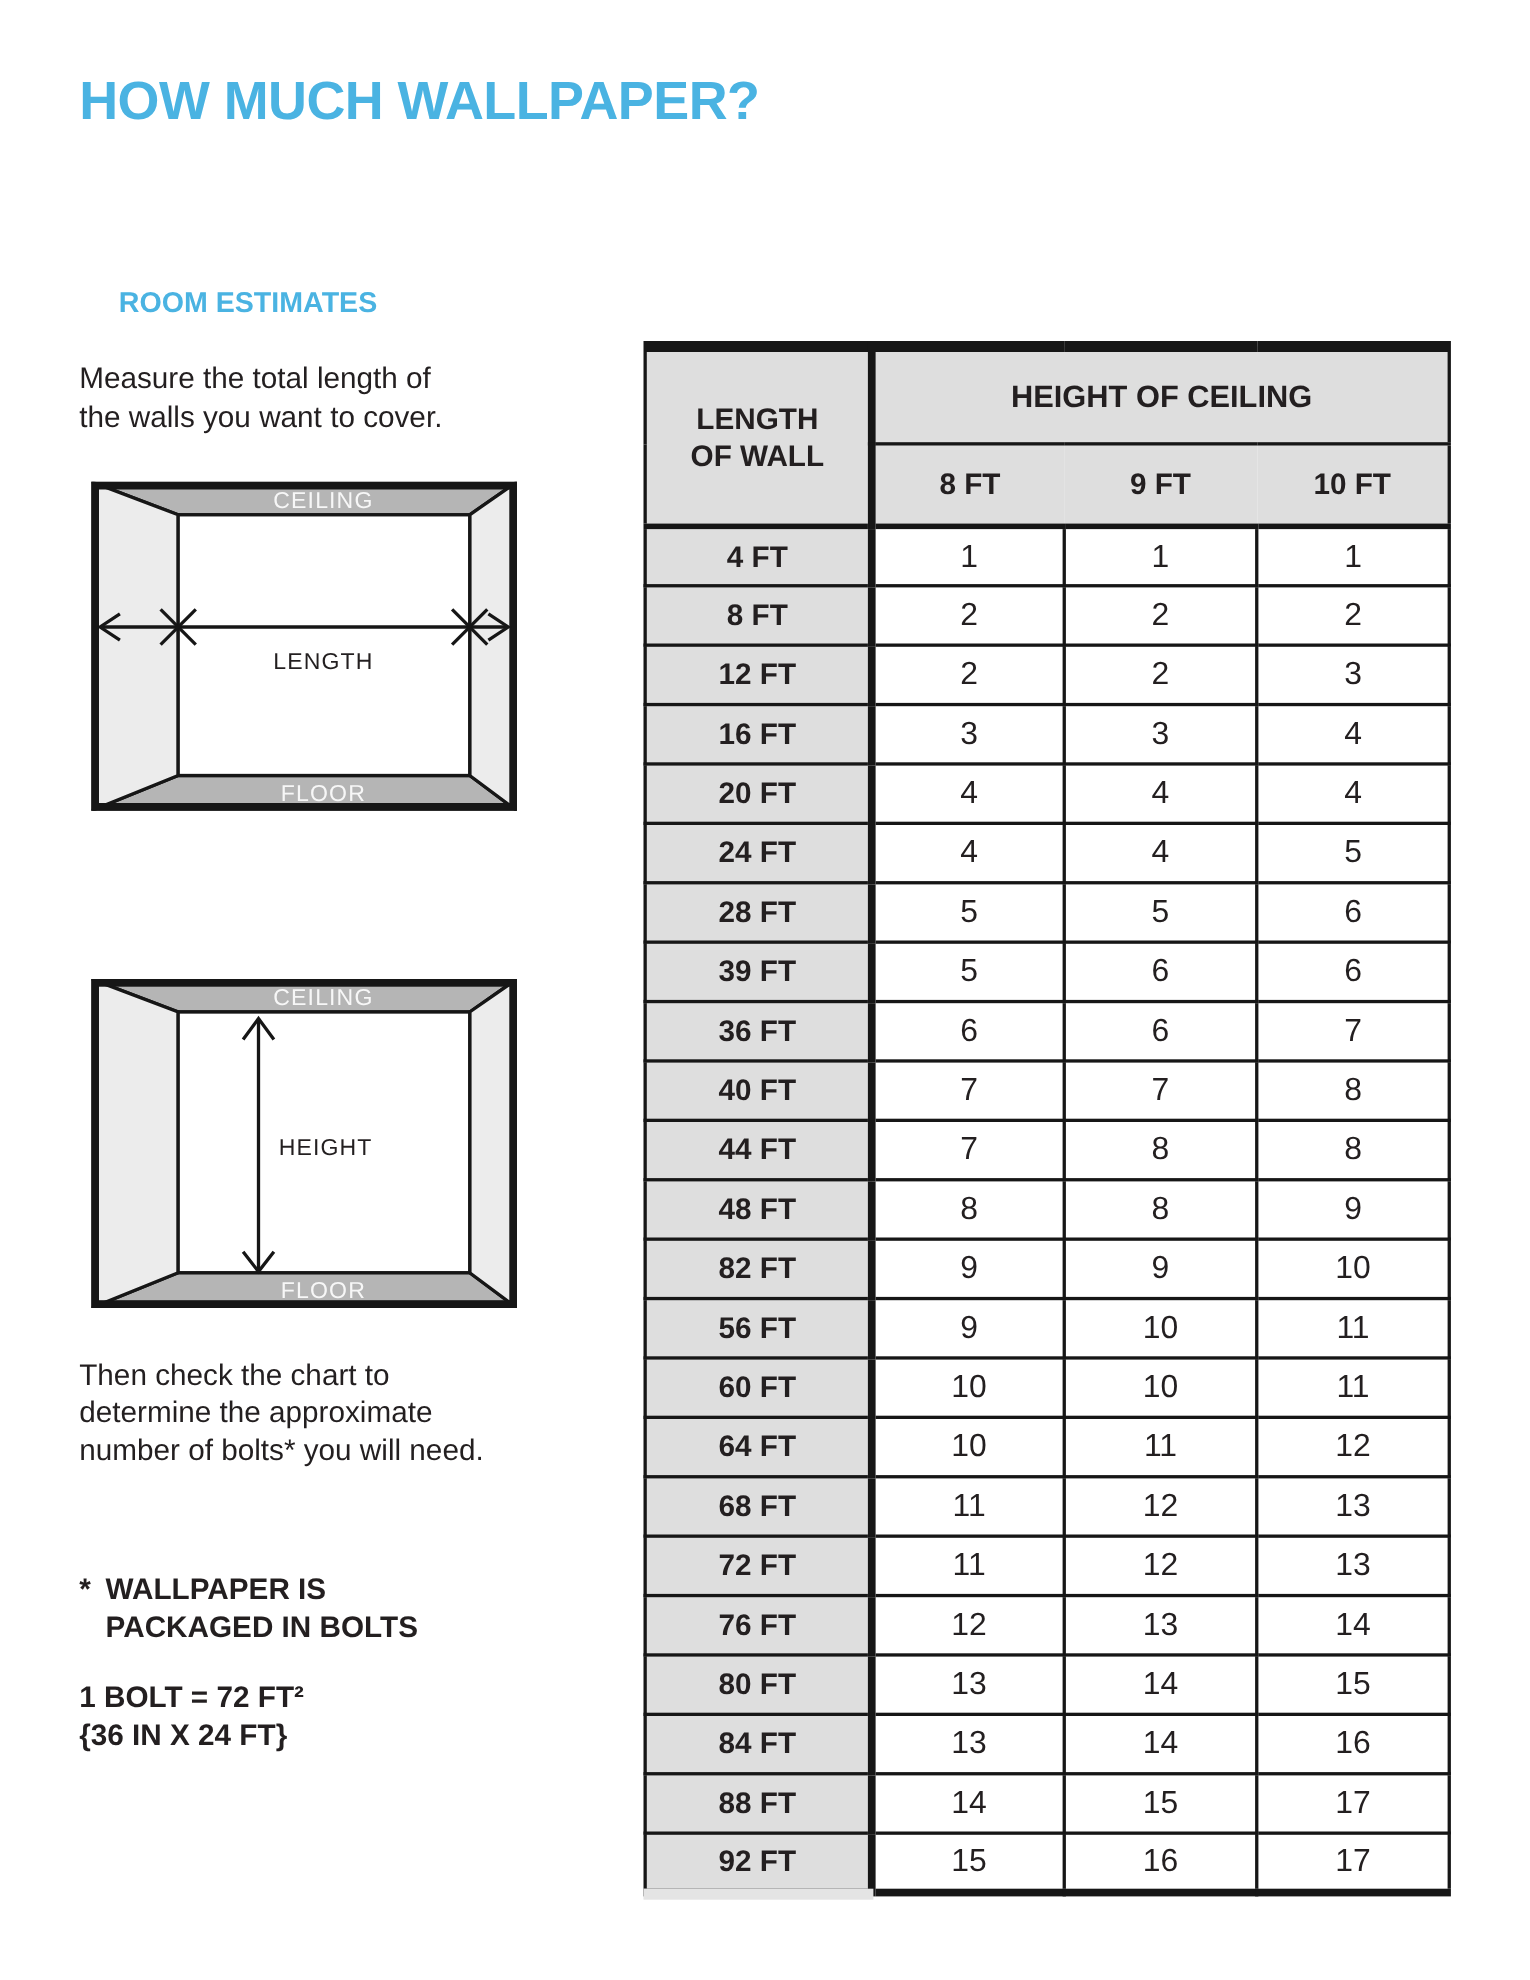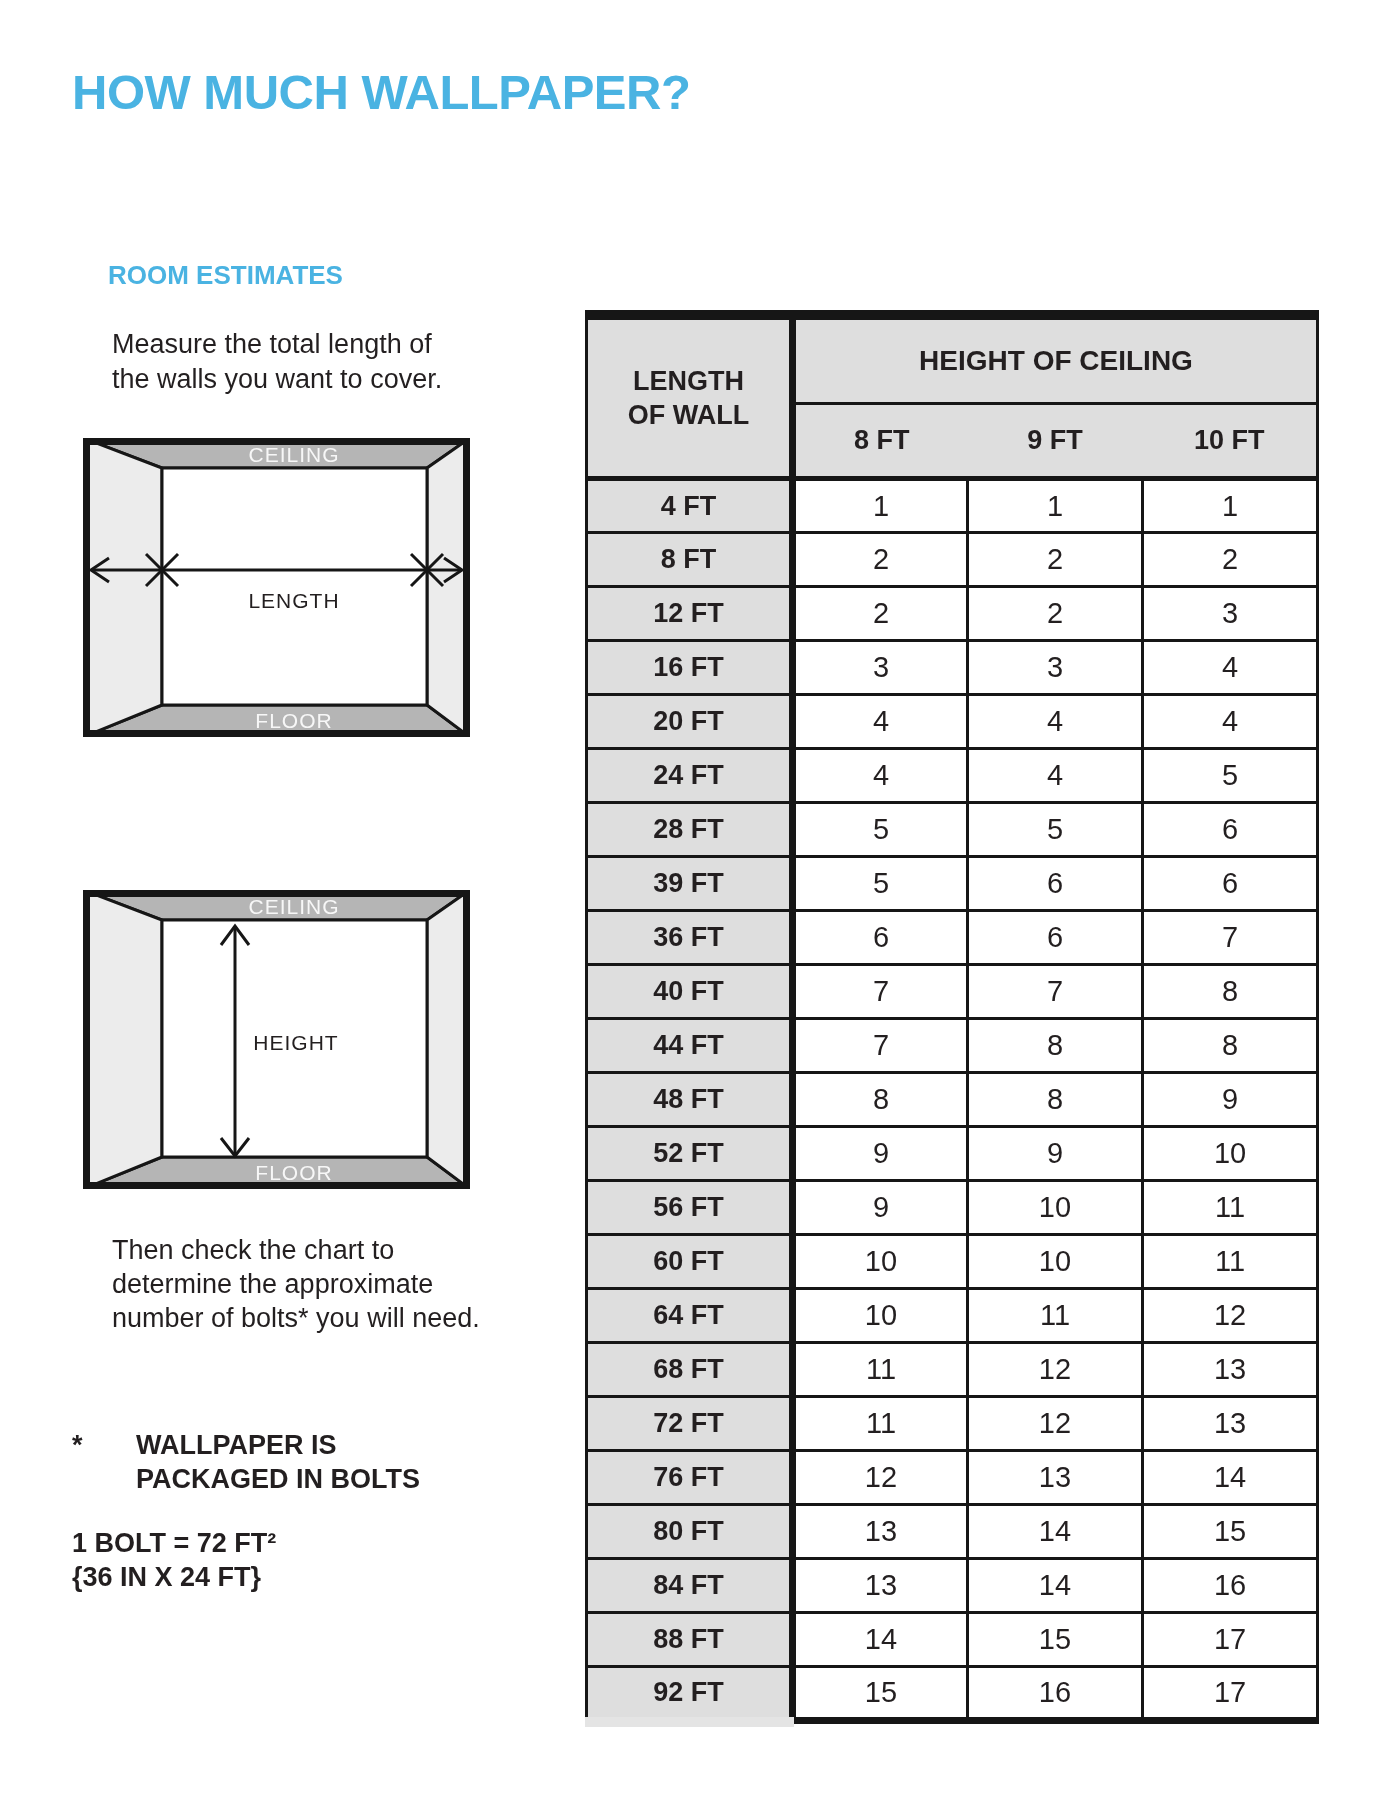--- a/index.html
+++ b/index.html
@@ -9,21 +9,21 @@
     --cell-gray:#dedede;
     --room-gray:#b5b5b5;
     --wall-gray:#ececec;
   }
   html,body{margin:0;padding:0;background:#fff;}
   .page{
     position:relative;width:1391px;height:1800px;background:#fff;overflow:hidden;
     font-family:"Liberation Sans","DejaVu Sans",sans-serif;color:var(--ink);padding-left:45px;
   }
   .abs{position:absolute;}
-  .multiline{white-space:pre-line;margin-left:40px;}
+  .multiline{white-space:pre-line;}
 
   .page-title{left:72px;top:66px;font-size:49px;line-height:52px;font-weight:bold;color:var(--blue);letter-spacing:-0.5px;}
   .section-heading{font-size:26px;line-height:30px;font-weight:bold;color:var(--blue);margin-left:36px;}
   #room-estimates-heading{left:72px;top:260px;}
   #bolts-heading{left:585px;top:260px;width:570px;text-align:center;}
 
   .body-text{font-size:27px;line-height:35px;color:var(--ink);}
   #measure-length-text{left:72px;top:327px;}
   #measure-height-text{left:72px;top:779px;}
   #check-chart-text{left:72px;top:1233px;line-height:34px;}
@@ -216,21 +216,21 @@
     <td>8</td>
     <td>8</td>
   </tr>
           <tr>
     <th>48 FT</th>
     <td>8</td>
     <td>8</td>
     <td>9</td>
   </tr>
           <tr>
-    <th>52 FT</th>
+    <th>82 FT</th>
     <td>9</td>
     <td>9</td>
     <td>10</td>
   </tr>
           <tr>
     <th>56 FT</th>
     <td>9</td>
     <td>10</td>
     <td>11</td>
   </tr>

